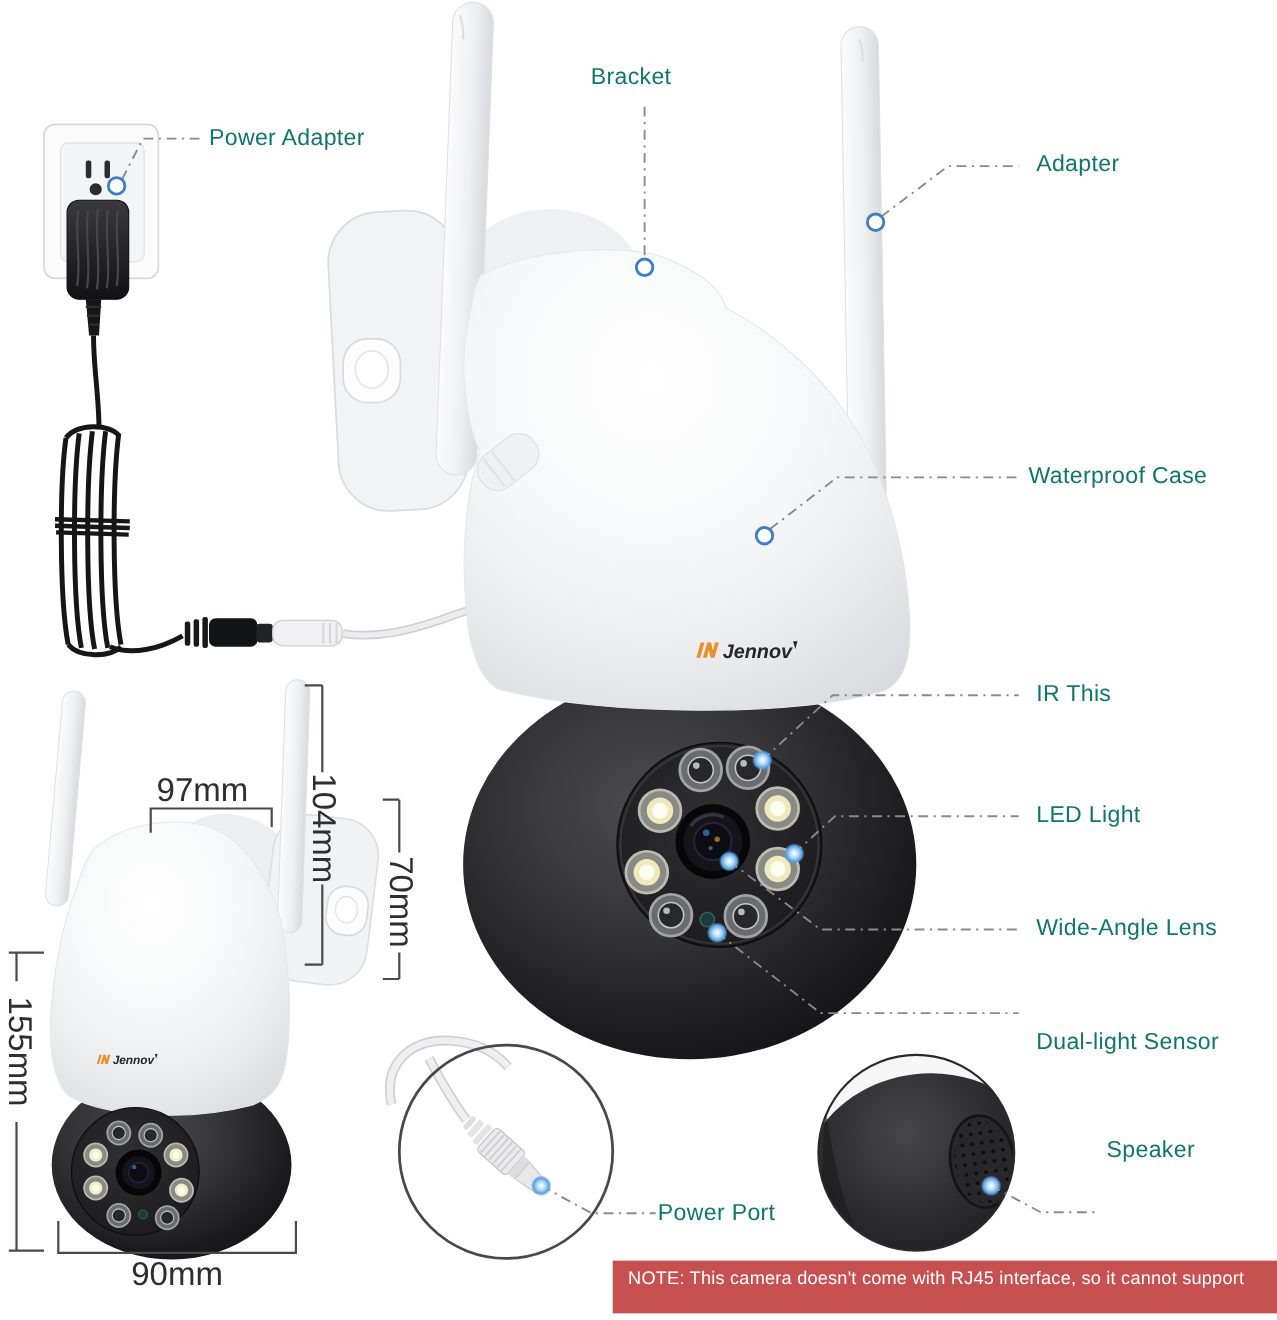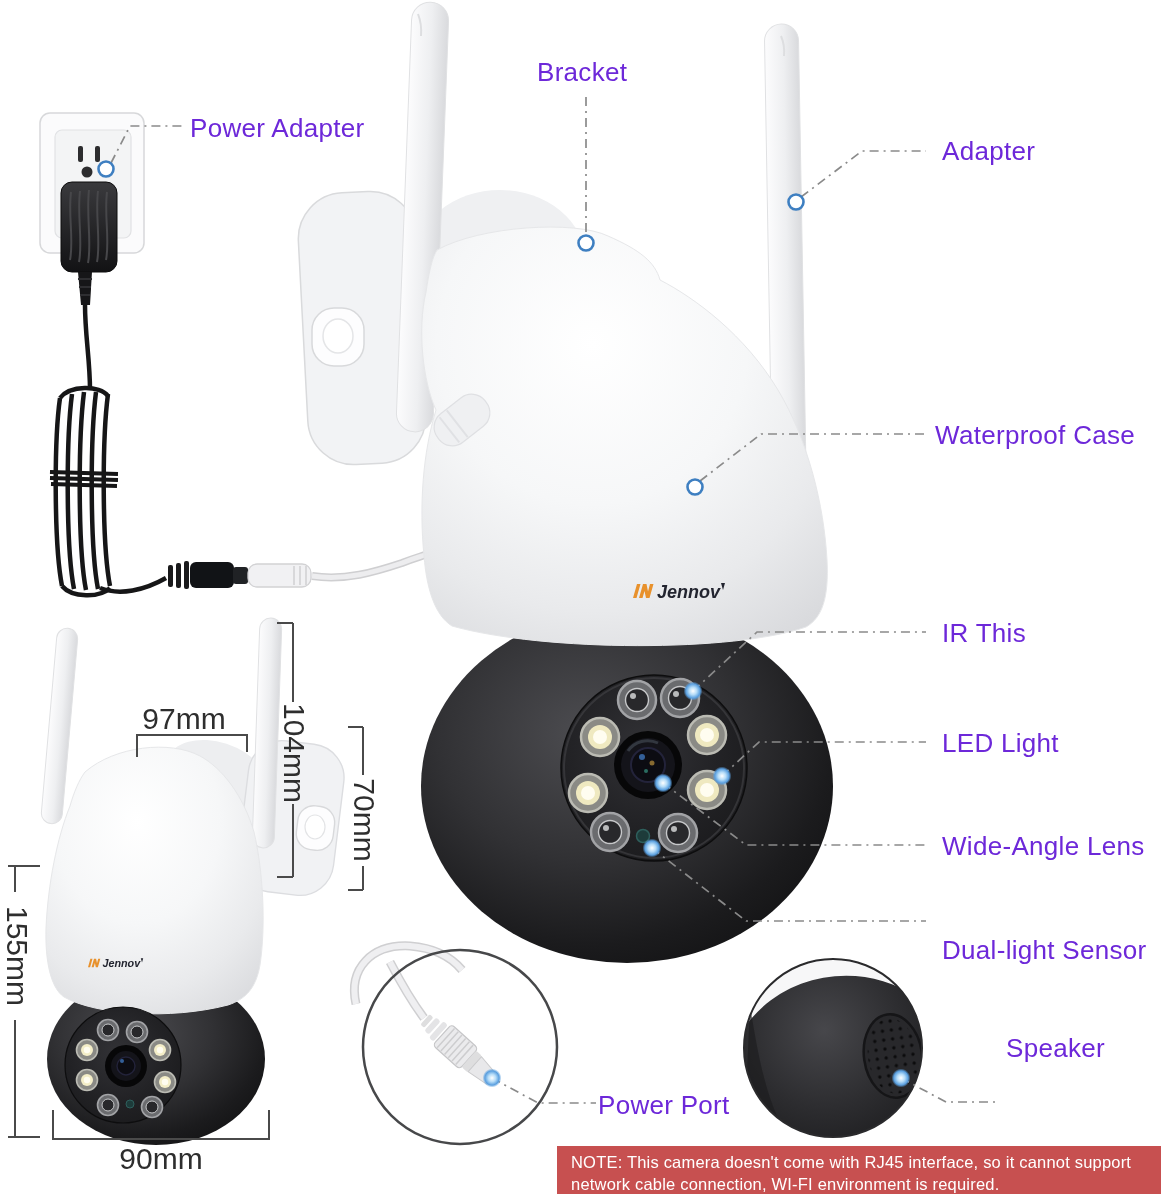--- a/index.html
+++ b/index.html
@@ -2,21 +2,21 @@
 <html><head>
 <meta charset="utf-8">
 <style>
   html,body{margin:0;padding:0;background:#ffffff;}
   .canvas{
     position:relative;width:1161px;height:1200px;background:#ffffff;overflow:hidden;
     font-family:"Liberation Sans",sans-serif;
   }
   .art{position:absolute;left:0;top:0;}
   .callout{
-    position:absolute;font-size:26px;color:#6d28d9;white-space:nowrap;
+    position:absolute;font-size:21px;color:#0f766e;white-space:nowrap;
     letter-spacing:0.3px;line-height:1.1;
   }
   .dim{
     position:absolute;font-size:30px;color:#2e2e2e;white-space:nowrap;line-height:1;
   }
   .dim.h{transform:translate(-50%,-50%);}
   .dim.v{transform:translate(-50%,-50%) rotate(90deg);}
   .note{
     position:absolute;left:557px;top:1146px;width:604px;height:48px;
     background:#c75050;color:#ffffff;box-sizing:border-box;
@@ -368,16 +368,15 @@
 <div class="callout" style="left:1006px;top:1034px">Speaker</div>
 
 <div class="dim h" style="left:184px;top:719px">97mm</div>
 <div class="dim v" style="left:294px;top:753px">104mm</div>
 <div class="dim v" style="left:364px;top:820px">70mm</div>
 <div class="dim v" style="left:17px;top:956px">155mm</div>
 <div class="dim h" style="left:161px;top:1159px">90mm</div>
 
 <div class="note">
   <div>NOTE: This camera doesn't come with RJ45 interface, so it cannot support</div>
-  <div>network cable connection, WI-FI environment is required.</div>
 </div>
 
 </div>
 
 </body></html>

